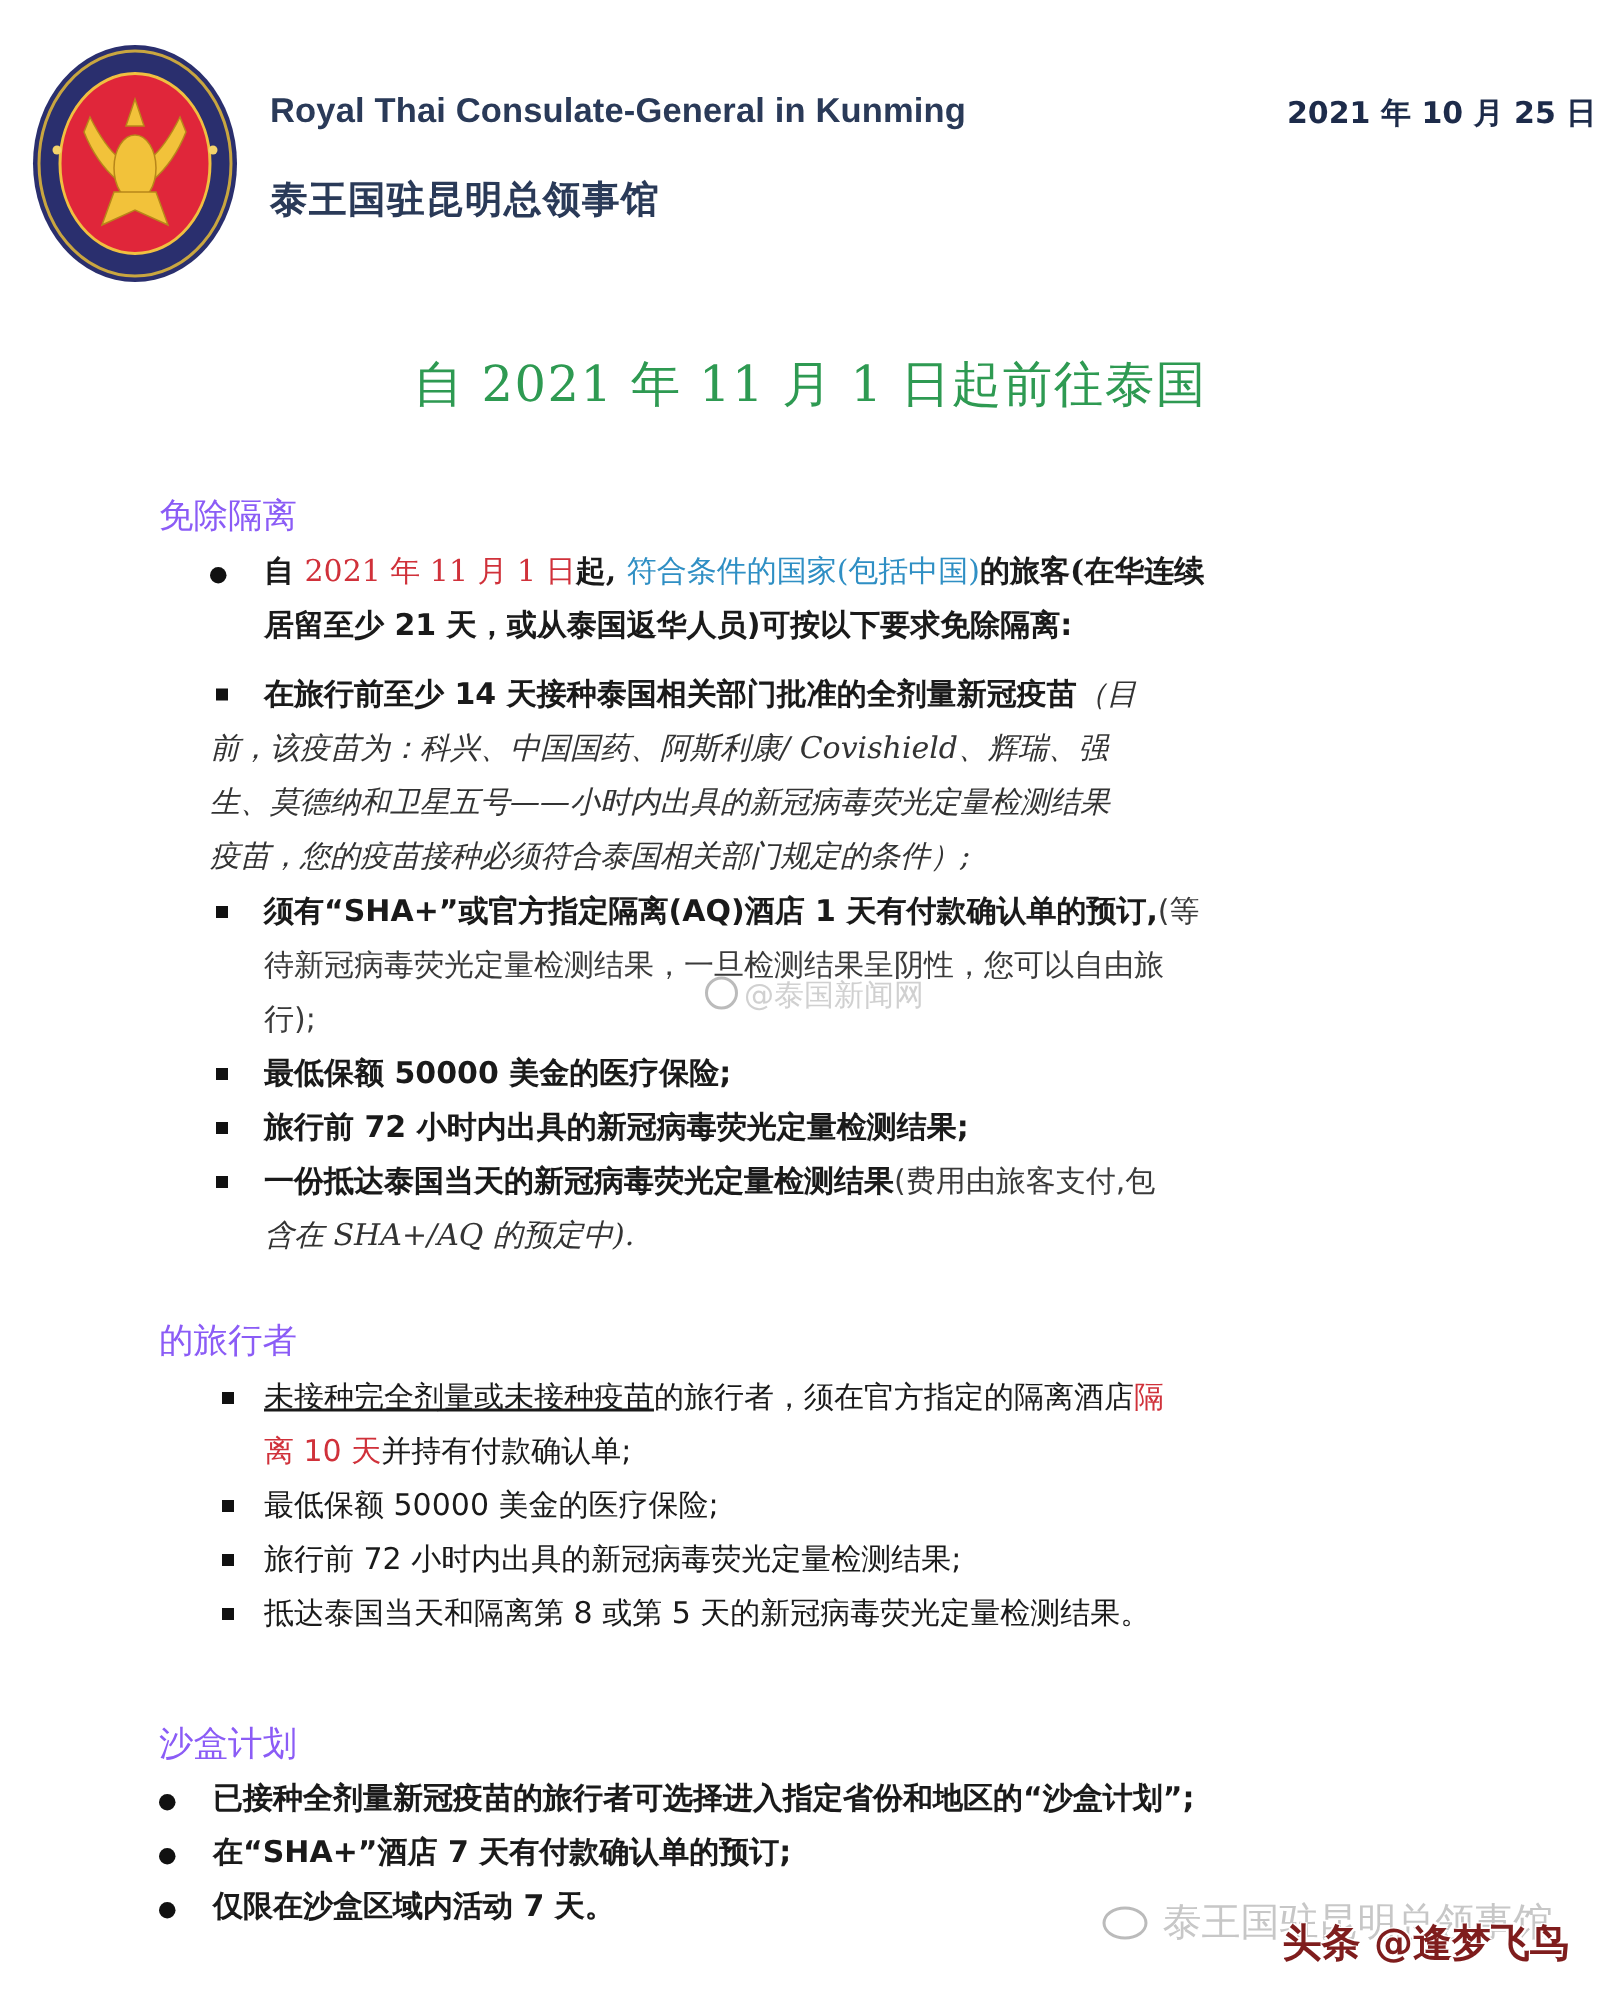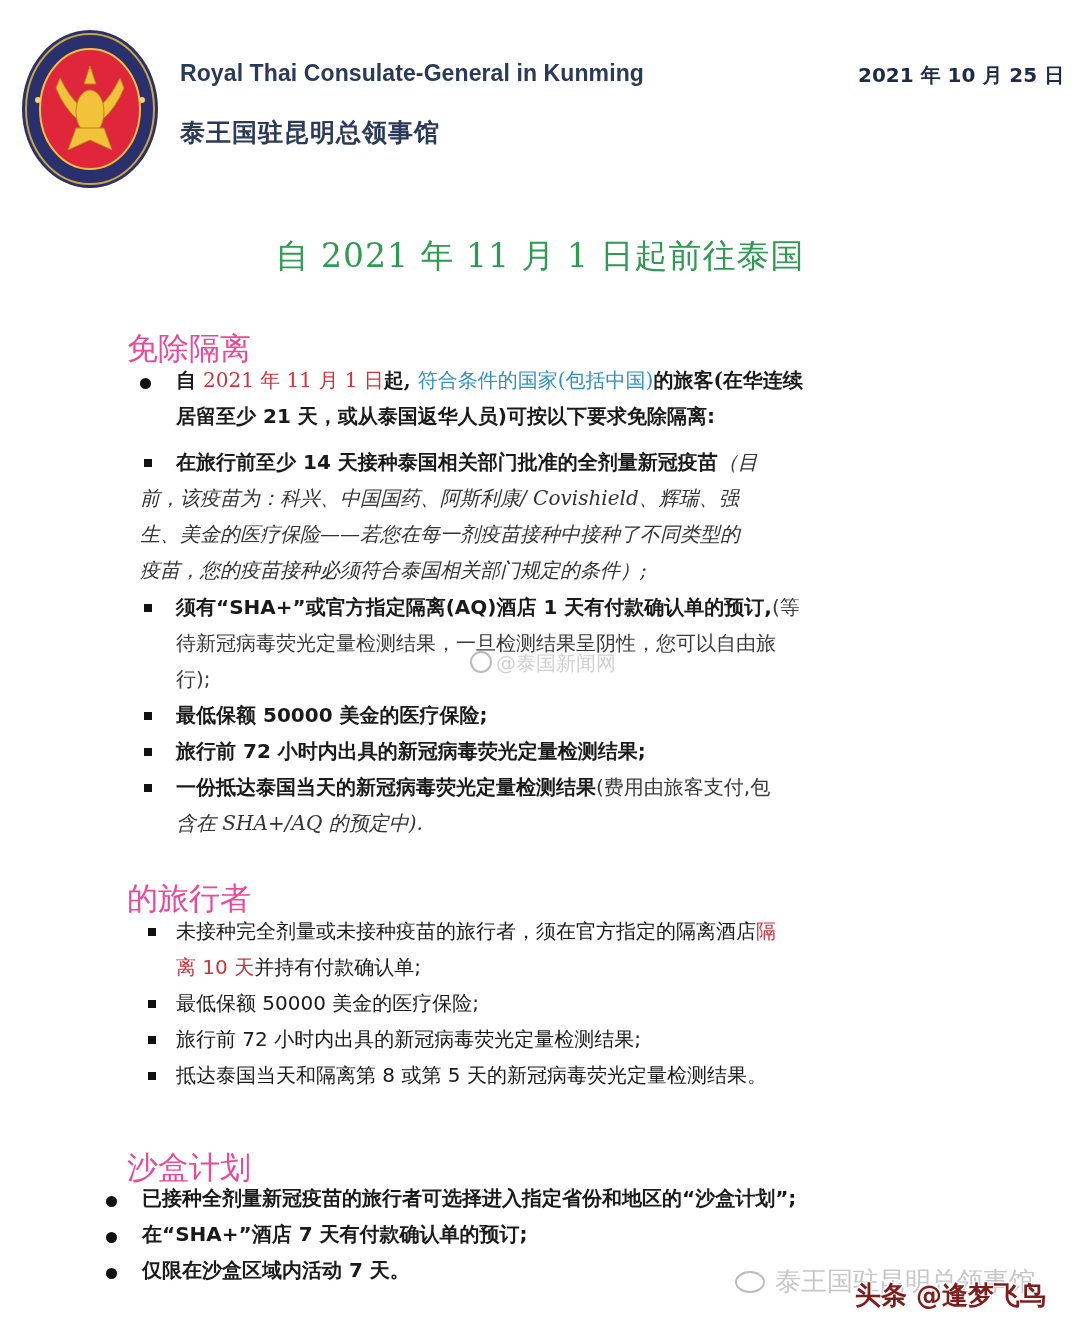--- a/index.html
+++ b/index.html
@@ -6,30 +6,30 @@
   html, body { width: 1080px; height: 1330px; background: #ffffff; overflow: hidden; }
   body { position: relative; font-family: "DejaVu Sans", "Liberation Sans", sans-serif; color: #1a1a1a; }
 
   .logo { position: absolute; left: 20px; top: 28px; width: 140px; height: 162px; }
   .org-en { position: absolute; left: 180px; top: 60px; font-family: "Liberation Sans", sans-serif; font-weight: bold; font-size: 23px; color: #2a3a58; letter-spacing: 0.1px; }
   .org-zh { position: absolute; left: 180px; top: 116px; font-weight: bold; font-size: 25px; color: #2a3a58; letter-spacing: 1px; }
   .date { position: absolute; left: 858px; top: 62px; font-weight: bold; font-size: 20px; color: #1d2b4a; }
 
   .title { position: absolute; left: 0; width: 1080px; top: 234px; text-align: center; font-family: "DejaVu Serif", "Liberation Serif", serif; font-size: 33px; color: #2e9a52; letter-spacing: 1px; }
 
-  .section-head { position: absolute; left: 106px; font-size: 31px; color: #ec4899; margin-left: 21px; }
+  .section-head { position: absolute; left: 106px; font-size: 23px; color: #8b5cf6; }
 
   .line { position: absolute; font-size: 20px; line-height: 36px; white-space: nowrap; color: #1a1a1a; }
   .bold { font-weight: bold; }
   .serif { font-family: "DejaVu Serif", "Liberation Serif", serif; }
   .ital { font-style: italic; color: #333; font-family: "DejaVu Serif", "Liberation Serif", serif; }
   .muted { color: #3a3a3a; font-weight: normal; }
   .red { color: #d0313a; }
   .blue { color: #2f8fc4; }
-  .ul { }
+  .ul { text-decoration: underline; }
 
   .dot { position: absolute; width: 11px; height: 11px; border-radius: 50%; background: #111; }
   .sq { position: absolute; width: 8px; height: 8px; background: #111; }
 
   .wm1 { position: absolute; left: 470px; top: 650px; font-size: 20px; color: rgba(200,200,200,0.85); text-shadow: 0 0 2px #fff; }
   .wm1 .ic { display: inline-block; width: 22px; height: 22px; border: 2px solid rgba(180,180,180,0.9); border-radius: 50%; margin-right: 4px; vertical-align: -3px; }
   .wm2 { position: absolute; left: 735px; top: 1264px; font-size: 26px; color: rgba(185,185,185,0.8); white-space: nowrap; }
   .wm2 .ic { display: inline-block; width: 30px; height: 22px; border: 2px solid rgba(180,180,180,0.9); border-radius: 50%; margin-right: 10px; vertical-align: -3px; }
   .wm3 { position: absolute; left: 855px; top: 1278px; font-size: 26px; font-weight: bold; color: #7f1d1d; text-shadow: 1px 1px 0 #fff, -1px -1px 0 #fff, 1px -1px 0 #fff, -1px 1px 0 #fff; white-space: nowrap; }
 </style>
@@ -64,21 +64,21 @@
 <div class="line serif" style="left:176px;top:362px;">
   <span class="bold">自 </span><span class="red">2021 年 11 月 1 日</span><span class="bold">起, </span><span class="blue">符合条件的国家(包括中国)</span><span class="bold">的旅客(在华连续</span>
 </div>
 <div class="line bold" style="left:176px;top:398px;">居留至少 21 天，或从泰国返华人员)可按以下要求免除隔离:</div>
 
 <div class="sq" style="left:144px;top:459px;"></div>
 <div class="line" style="left:176px;top:444px;">
   <span class="bold">在旅行前至少 14 天接种泰国相关部门批准的全剂量新冠疫苗</span><span class="ital">（目</span>
 </div>
 <div class="line ital" style="left:140px;top:480px;">前，该疫苗为：科兴、中国国药、阿斯利康/ Covishield、辉瑞、强</div>
-<div class="line ital" style="left:140px;top:516px;">生、美金的医疗保险——若您在每一剂疫苗接种中接种了不同类型的</div>
+<div class="line ital" style="left:140px;top:516px;">生、莫德纳和卫星五号——小时内出具的新冠病毒荧光定量检测结果</div>
 <div class="line ital" style="left:140px;top:552px;">疫苗，您的疫苗接种必须符合泰国相关部门规定的条件）;</div>
 
 <div class="sq" style="left:144px;top:604px;"></div>
 <div class="line" style="left:176px;top:589px;">
   <span class="bold">须有“SHA+”或官方指定隔离(AQ)酒店 1 天有付款确认单的预订,</span><span class="muted">(等</span>
 </div>
 <div class="line muted" style="left:176px;top:625px;">待新冠病毒荧光定量检测结果，一旦检测结果呈阴性，您可以自由旅</div>
 <div class="line muted" style="left:176px;top:661px;">行);</div>
 
 <div class="sq" style="left:144px;top:712px;"></div>

